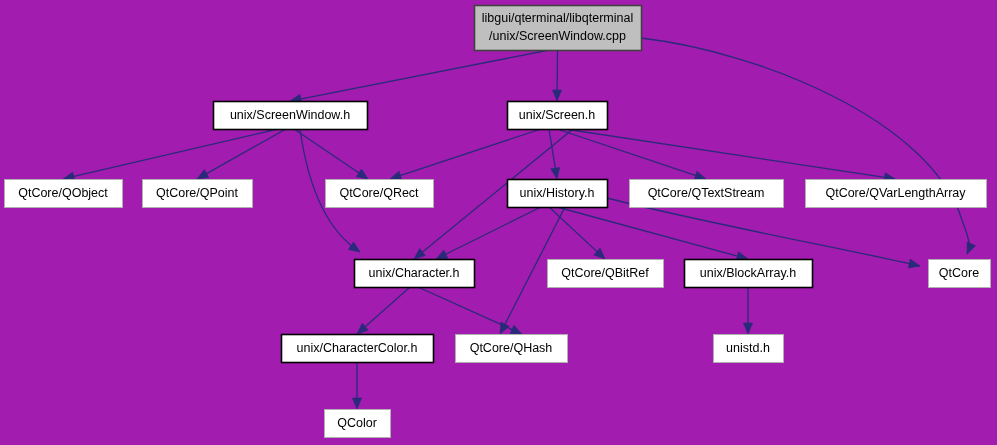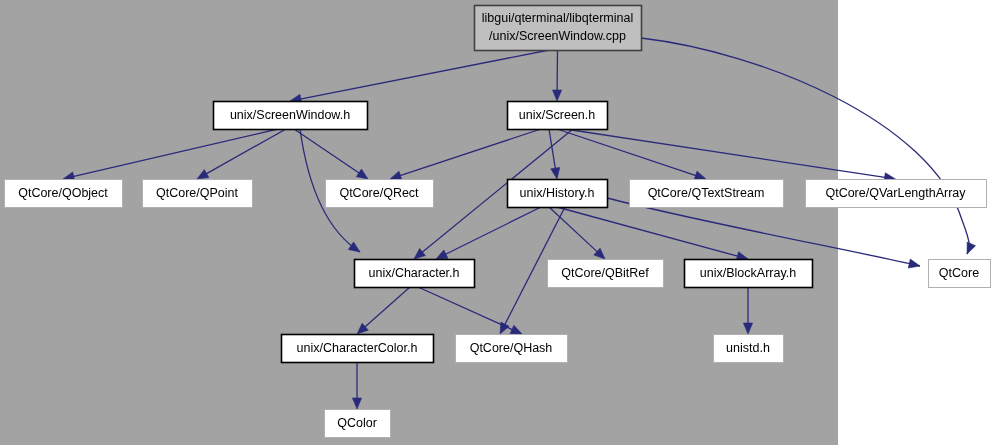--- a/index.html
+++ b/index.html
@@ -8,23 +8,23 @@
     background: #ffffff;
   }
   body {
     width: 997px;
     height: 445px;
     font-family: "Liberation Sans", sans-serif;
     overflow: hidden;
   }
   #graph-root {
     position: relative;
-    width: 838px;
+    width: 997px;
     height: 445px;
-    background: #a3a3a3;
+    background: #a21caf;
   }
   svg#graph-svg {
     position: absolute;
     left: 0;
     top: 0;
     width: 997px;
     height: 445px;
     display: block;
   }
   .node-label {

